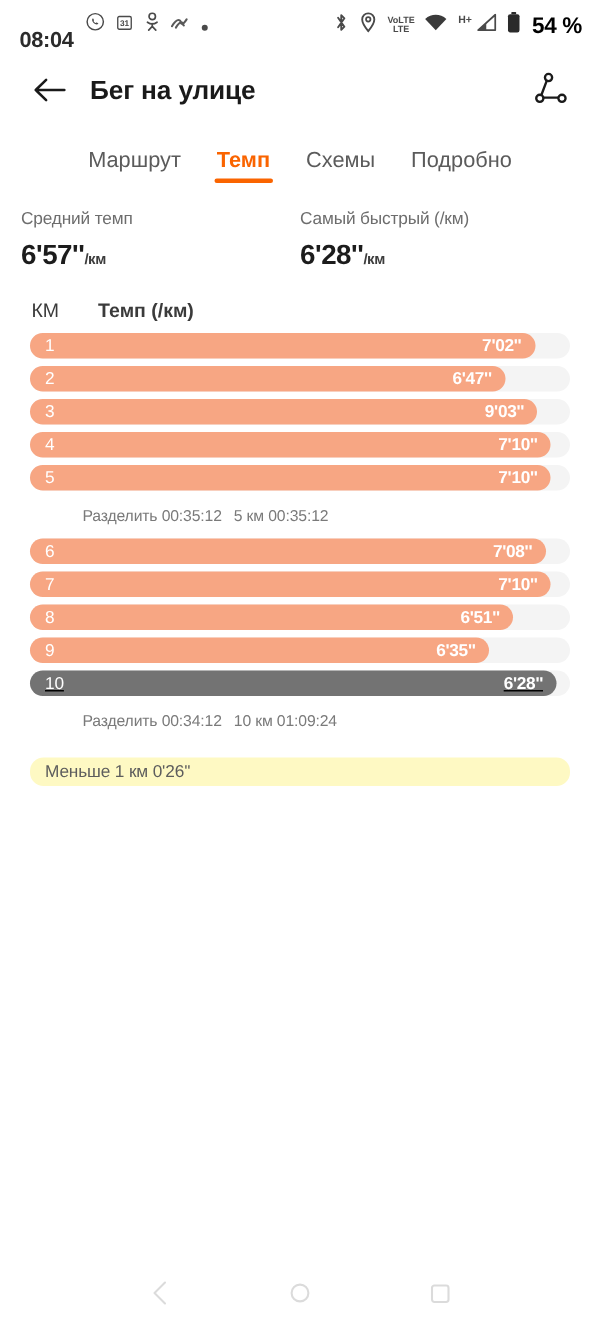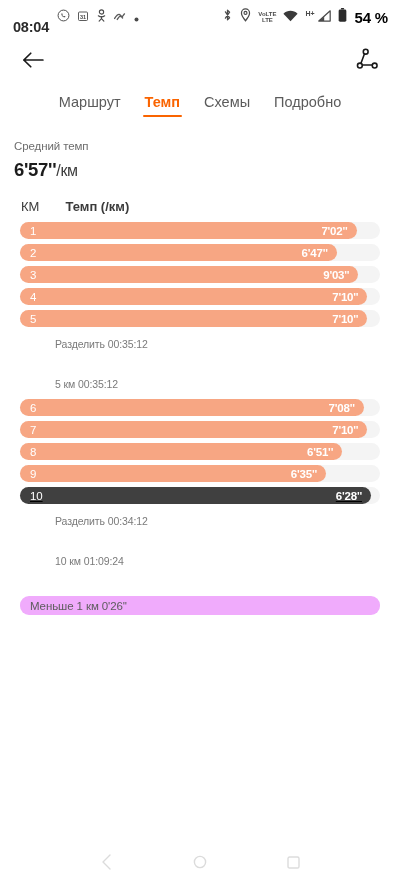--- a/index.html
+++ b/index.html
@@ -84,21 +84,21 @@
   .appbar-spacer { flex: 1; }
   .share-btn {
     width: 28px; height: 28px;
     display: flex; align-items: center; justify-content: center;
     cursor: pointer;
   }
 
   
   .tabs {
     display: flex;
-    align-items: flex-start;
+    align-items: center;
     justify-content: center;
     gap: 20px;
     height: 40px;
     padding-top: 8px;
   }
   .tab {
     position: relative;
     font-size: 14.5px;
     color: #5b5b5b;
     padding: 0 2px 7px 2px;
@@ -130,22 +130,22 @@
     letter-spacing: -0.1px;
   }
   .sum-value {
     margin-top: 7px;
     font-size: 18.5px;
     font-weight: bold;
     color: #1c1c1c;
     letter-spacing: -0.3px;
   }
   .sum-unit {
-    font-size: 16px;
-    font-weight: normal;
+    font-size: 10px;
+    font-weight: bold;
     color: #3d3d3d;
     margin-top: 32px;
   }
 
   
   .chart {
     margin-top: 18px;
     padding: 0 20px;
   }
   .chart-head {
@@ -168,47 +168,46 @@
   .bar-fill {
     position: absolute;
     left: 0; top: 0; bottom: 0;
     background: #F7A683;
     border-radius: 9px;
     display: flex;
     align-items: center;
     justify-content: space-between;
     padding: 0 9px 0 10px;
   }
-  .bar-row.best .bar-fill { background: #404040; text-decoration: underline; }
+  .bar-row.best .bar-fill { background: #737373; text-decoration: underline; }
   .bar-km {
     font-size: 11.5px;
     color: #ffffff;
     letter-spacing: -0.1px;
   }
   .bar-pace {
     font-size: 11.5px;
     color: #ffffff;
     font-weight: bold;
     letter-spacing: -0.2px;
   }
 
   .split-line {
     display: flex;
-    gap: 28px;
+    gap: 8px;
     padding: 6px 0 9px 35px;
     font-size: 10.5px;
     color: #7a7a7a;
     letter-spacing: -0.1px;
-    flex-direction: column;
   }
 
   .footer-bar {
-    margin-top: 20px;
+    margin-top: 9px;
     height: 19px;
-    background: #f0abfc;
+    background: #fef9c3;
     border-radius: 9px;
     display: flex;
     align-items: center;
     padding-left: 10px;
     font-size: 11.5px;
     color: #5d5d5d;
     letter-spacing: -0.1px;
   }
 
   
@@ -303,20 +302,21 @@
     <span class="sb-batt-text">54 %</span>
   </div>
 </div>
 
 <div class="appbar">
   <div class="back-btn">
     <svg width="22" height="18" viewBox="0 0 24 20">
         <path d="M9.5 2.5L1.8 10l7.7 7.5M1.8 10H23" fill="none" stroke="#1a1a1a" stroke-width="1.9" stroke-linecap="round" stroke-linejoin="round"></path>
       </svg>
   </div>
+  <div class="appbar-title">Бег на улице</div>
   <div class="appbar-spacer"></div>
   <div class="share-btn">
     <svg width="24" height="24" viewBox="0 0 26 26">
       <path d="M9.5 5.5L5 17.5M7.5 18.5h10" fill="none" stroke="#1a1a1a" stroke-width="1.7" stroke-linecap="round"></path>
       <circle cx="10.5" cy="4" r="2.6" fill="#fff" stroke="#1a1a1a" stroke-width="1.7"></circle>
       <circle cx="4.2" cy="19" r="2.6" fill="#fff" stroke="#1a1a1a" stroke-width="1.7"></circle>
       <circle cx="20.2" cy="19" r="2.6" fill="#fff" stroke="#1a1a1a" stroke-width="1.7"></circle>
     </svg>
   </div>
 </div>
@@ -328,20 +328,26 @@
   <div class="tab">Подробно</div>
 </div>
 
 <div class="summary">
   <div class="sum-cell">
     <div class="sum-label">Средний темп</div>
     <div class="sum-value">
       <span>6'57''</span><span class="sum-unit">/км</span>
     </div>
   </div>
+  <div class="sum-cell">
+    <div class="sum-label">Самый быстрый (/км)</div>
+    <div class="sum-value">
+      <span>6'28''</span><span class="sum-unit">/км</span>
+    </div>
+  </div>
 </div>
 
 <div class="chart">
   <div class="chart-head">
     <span class="chart-head-km">КМ</span>
     <span class="chart-head-pace">Темп (/км)</span>
   </div>
   <div id="bars-container">
       <div class="bar-row">
         <div class="bar-fill" style="width: 93.5%;">

